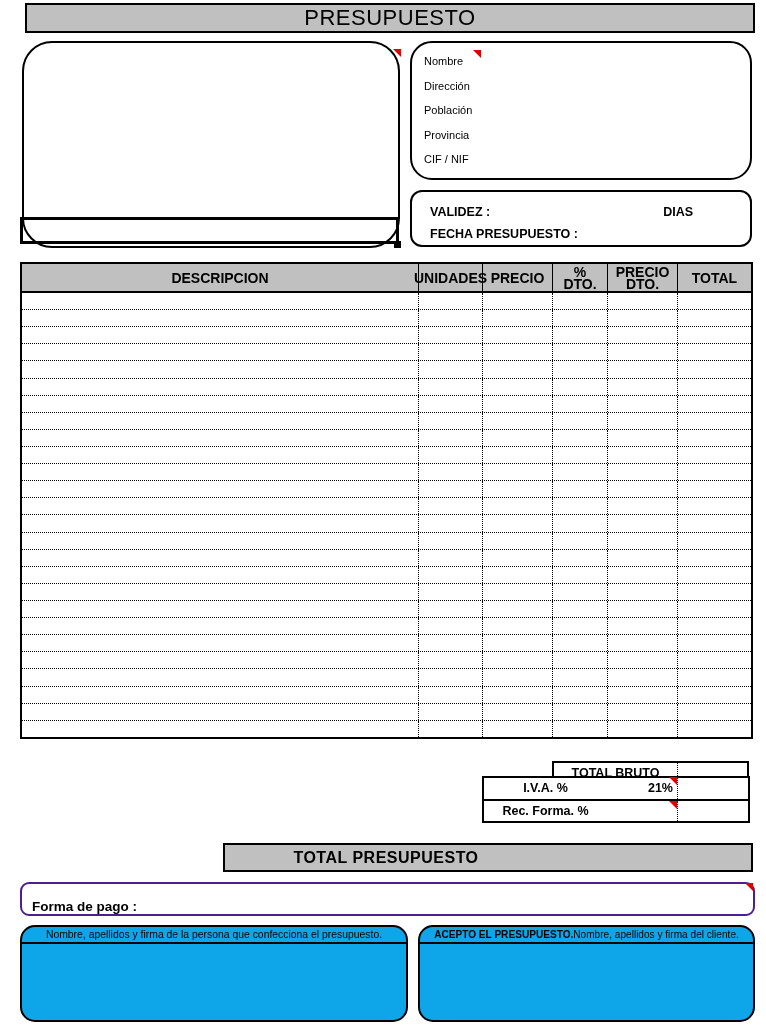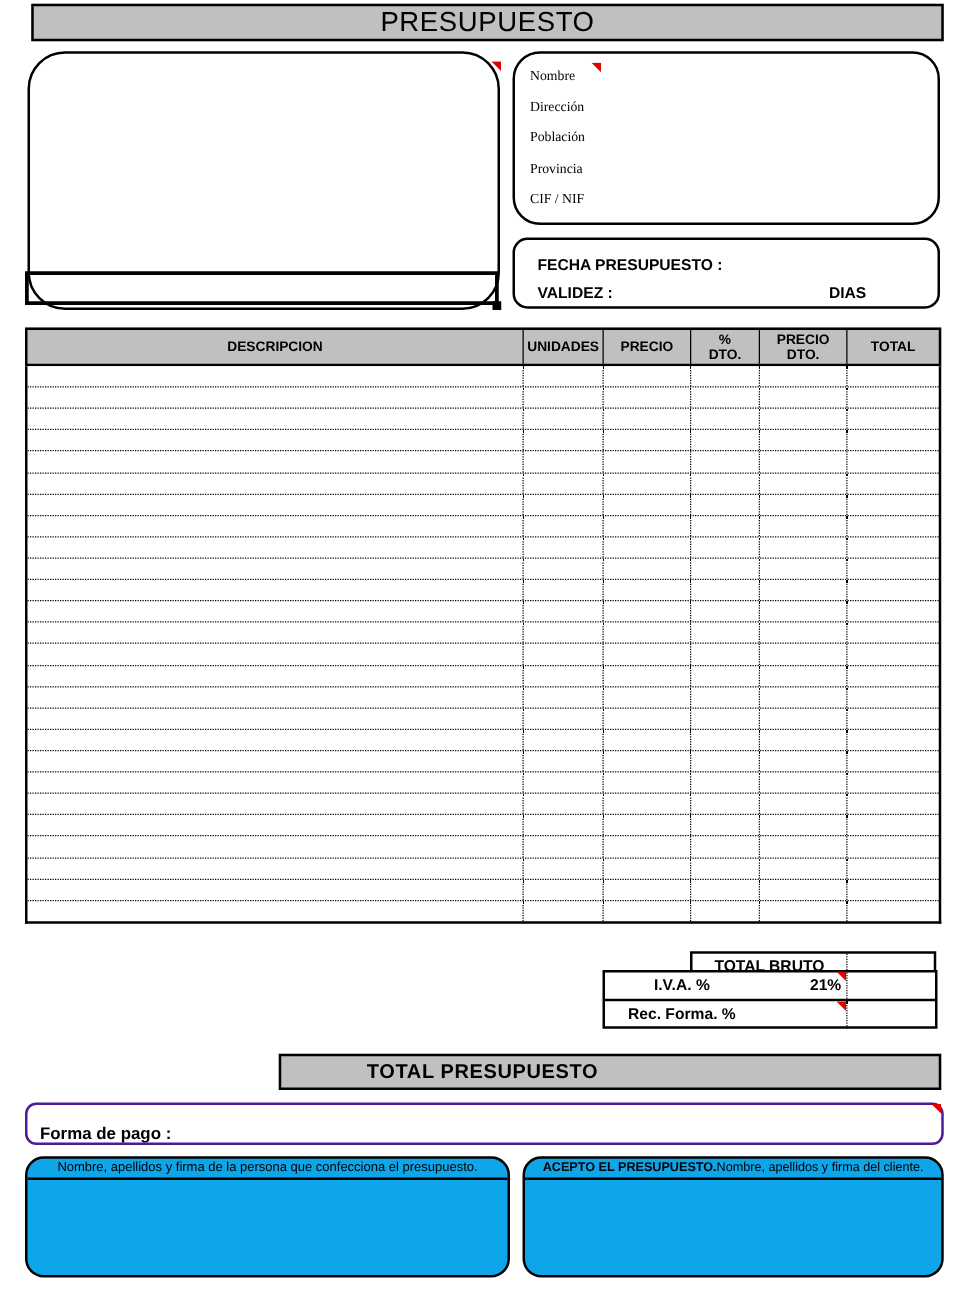--- a/index.html
+++ b/index.html
@@ -25,42 +25,42 @@
   }
   .selection-rect{
     left:20px;top:217px;width:379px;height:27px;border:3px solid #000;background:transparent;z-index:5;
   }
   .fill-handle{left:394px;top:241px;width:7px;height:7px;background:#000;z-index:6;}
 
   .client-box{
     left:410px;top:41px;width:342px;height:139px;border:2px solid #000;border-radius:22px;
     padding:12px 10px 0 12px;display:flex;flex-direction:column;
   }
-  .client-row{height:25.4px;display:flex;align-items:flex-start;font-size:11px;font-family:Liberation Serif, serif;}
+  .client-row{height:25.4px;display:flex;align-items:flex-start;font-size:11px;}
   .client-row .lbl{width:70px;}
   .client-row .val{flex:1;height:16px;}
 
   .date-box{
     left:410px;top:190px;width:342px;height:57px;border:2px solid #000;border-radius:12px;
     padding:9px 0 0 18px;font-size:12.5px;font-weight:bold;
   }
   .date-row{height:22px;display:flex;align-items:center;padding-right:57px;}
   .date-row .val{flex:1;height:16px;}
 
   
   .tri{width:8px;height:8px;background:var(--red);clip-path:polygon(0 0,100% 0,100% 100%);z-index:8;}
 
   
   .items-header{
     left:20px;top:262px;width:733px;height:31px;background:var(--gray);
     border:2px solid #000;display:flex;
   }
   .th{
     display:flex;align-items:center;justify-content:center;text-align:center;
-    font-size:11px;font-weight:bold;line-height:12px;white-space:pre-line;
+    font-size:14px;font-weight:bold;line-height:12px;white-space:pre-line;
     border-left:1px solid #000;height:100%;
   }
   .th:first-child{border-left:none;}
   .items-body{
     left:20px;top:293px;width:733px;height:446px;
     border:2px solid #000;border-top:none;display:flex;flex-direction:column;background:#fff;
   }
   .body-row{flex:1;display:flex;border-bottom:1px dotted #000;}
   .body-row:last-child{border-bottom:none;}
   .bc{border-left:1px dotted #000;height:100%;}
@@ -147,27 +147,27 @@
     </div>
     <div class="client-row">
       <span class="lbl">CIF / NIF</span>
       <span class="val"></span>
     </div>
   </div>
 <div class="abs tri" style="left:473px;top:50px;"></div>
 
 <div class="abs date-box">
   <div class="date-row">
-    <span>FECHA PRESUPUESTO :</span>
-    <span class="val"></span>
-  </div>
-  <div class="date-row">
     <span>VALIDEZ :</span>
     <span class="val"></span>
     <span>DIAS</span>
+  </div>
+  <div class="date-row">
+    <span>FECHA PRESUPUESTO :</span>
+    <span class="val"></span>
   </div>
 </div>
 
 <div class="abs items-header">
     <div class="th c0">DESCRIPCION</div>
     <div class="th c1">UNIDADES</div>
     <div class="th c2">PRECIO</div>
     <div class="th c3">%
 DTO.</div>
     <div class="th c4">PRECIO

